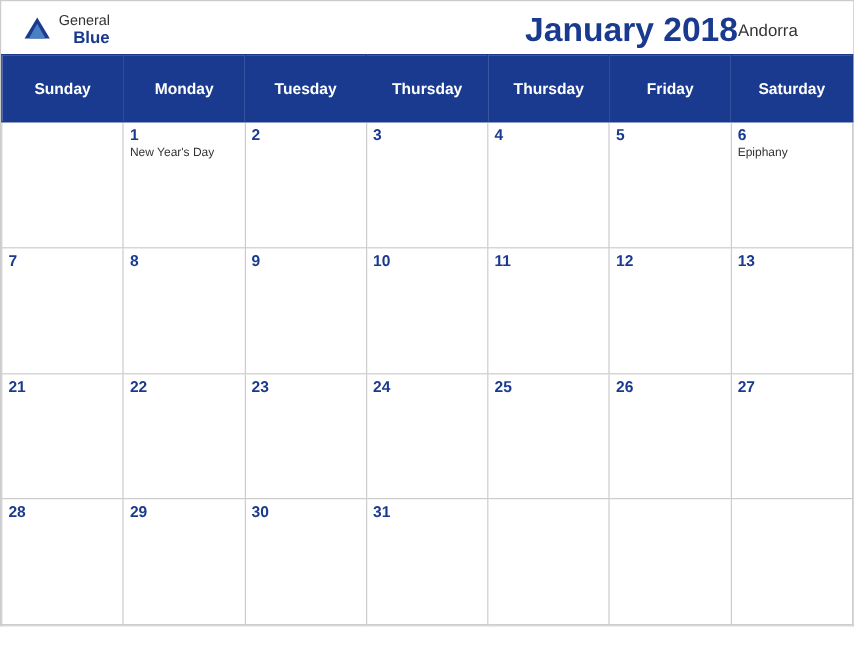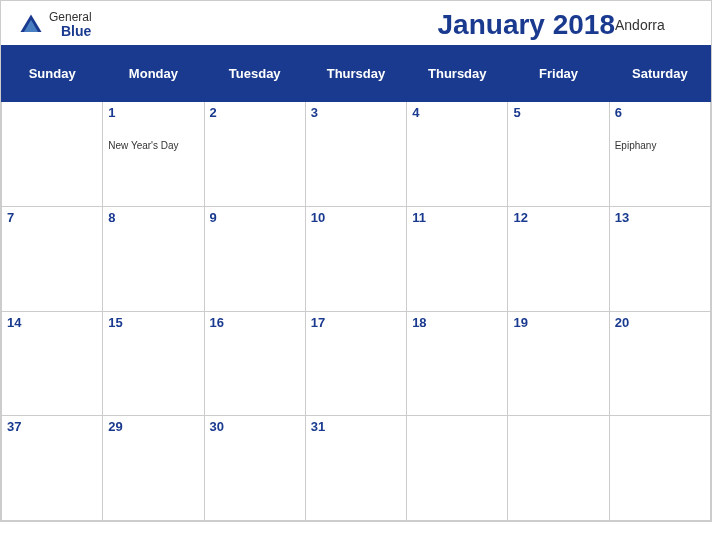--- a/index.html
+++ b/index.html
@@ -87,21 +87,21 @@
     .day-number {
       font-size: 13px;
       color: #1a3a8f;
       font-weight: bold;
       display: block;
     }
     .holiday-name {
       font-size: 10px;
       color: #333;
       display: block;
-      margin-top: 20px;
+      margin-top: 2px;
     }
   </style>
 </head>
 <body>
 
 <div class="calendar-container">
   <div class="header">
     <div class="logo">
       <svg class="logo-icon" viewBox="0 0 32 32" xmlns="http://www.w3.org/2000/svg">
         <polygon points="16,4 28,24 4,24" fill="#1a3a8f"></polygon>
@@ -170,44 +170,44 @@
           </td>
           <td>
             <span class="day-number">12</span>
           </td>
           <td>
             <span class="day-number">13</span>
           </td>
         </tr>
         <tr>
           <td>
-            <span class="day-number">14</span>
-          </td>
-          <td>
-            <span class="day-number">15</span>
-          </td>
-          <td>
-            <span class="day-number">16</span>
-          </td>
-          <td>
-            <span class="day-number">17</span>
-          </td>
-          <td>
-            <span class="day-number">18</span>
-          </td>
-          <td>
-            <span class="day-number">19</span>
-          </td>
-          <td>
-            <span class="day-number">20</span>
+            <span class="day-number">21</span>
+          </td>
+          <td>
+            <span class="day-number">22</span>
+          </td>
+          <td>
+            <span class="day-number">23</span>
+          </td>
+          <td>
+            <span class="day-number">24</span>
+          </td>
+          <td>
+            <span class="day-number">25</span>
+          </td>
+          <td>
+            <span class="day-number">26</span>
+          </td>
+          <td>
+            <span class="day-number">27</span>
           </td>
         </tr>
         <tr>
           <td>
-            <span class="day-number">37</span>
+            <span class="day-number">28</span>
           </td>
           <td>
             <span class="day-number">29</span>
           </td>
           <td>
             <span class="day-number">30</span>
           </td>
           <td>
             <span class="day-number">31</span>
           </td>

